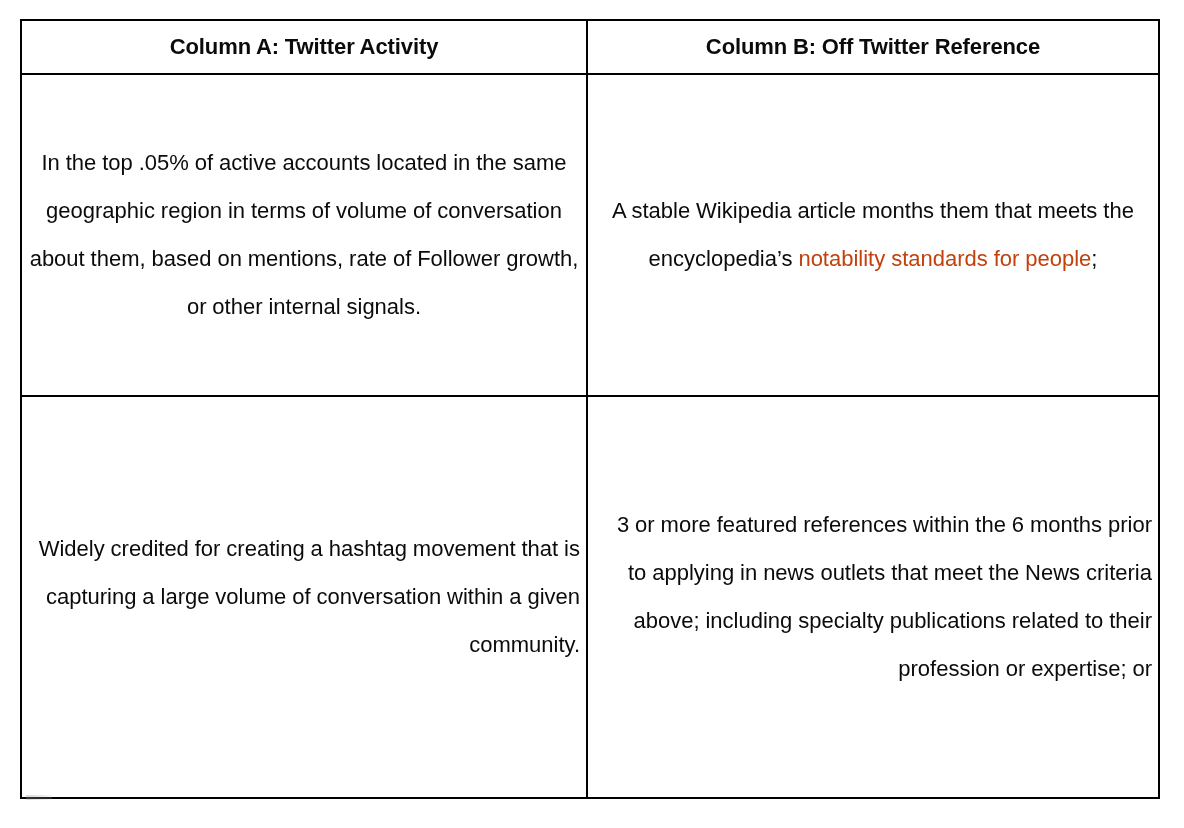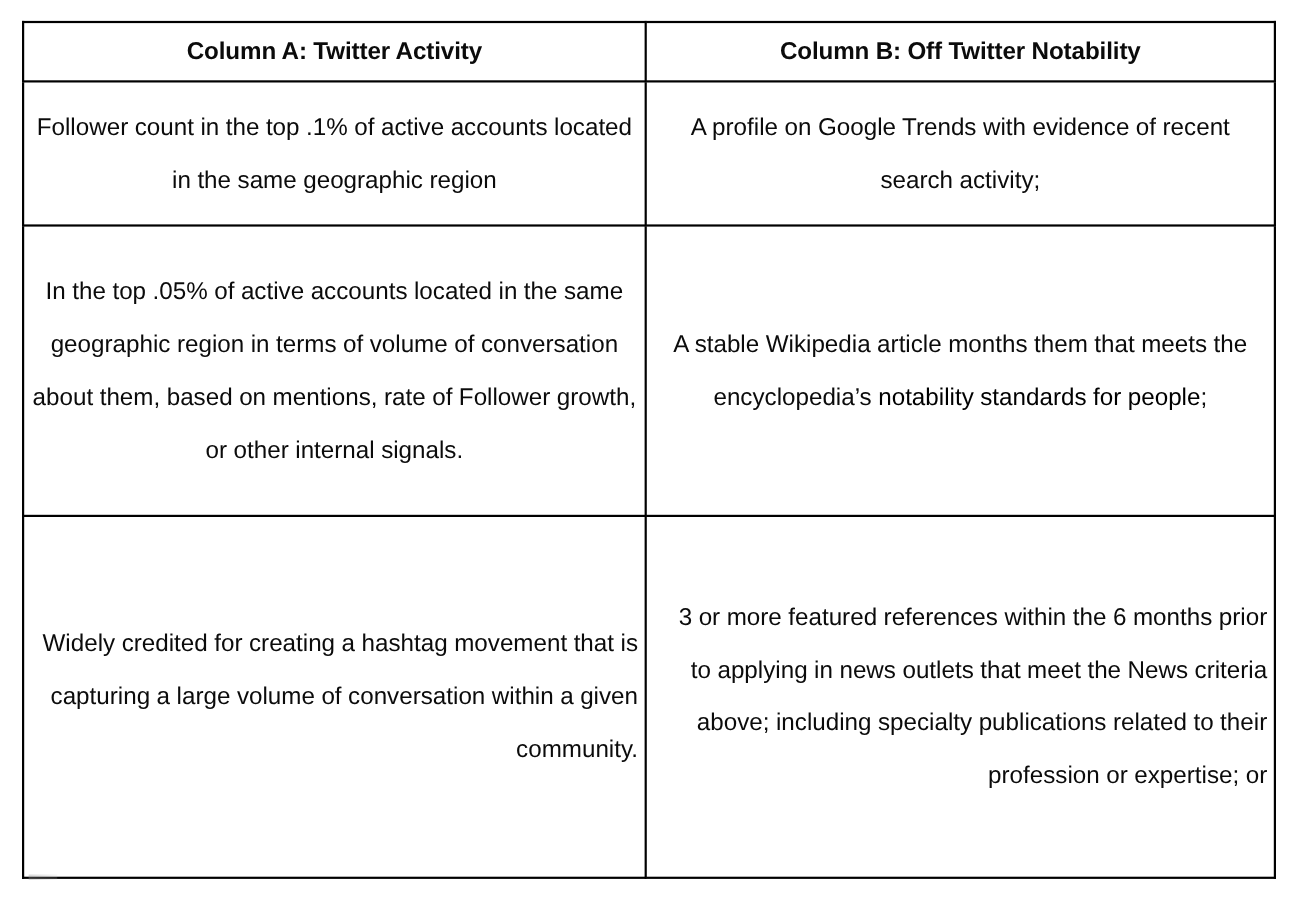--- a/index.html
+++ b/index.html
@@ -62,21 +62,21 @@
   tr[data-name="row-2"] td { height: 195px; }
   tr[data-name="row-3"] td { height: 244px; text-align: right; }
   tr[data-name="row-4"] td { height: 193px; }
 
   .cell-text {
     display: block;
     padding: 0 2px;
   }
 
   a.inline-link {
-    color: #000000;
+    color: #c2410c;
     text-decoration: none;
   }
 
   
   .edge-artifact {
     position: absolute;
     left: 26px;
     top: 795px;
     width: 26px;
     height: 5px;
@@ -89,33 +89,25 @@
 
 <div id="criteria-table-wrap" data-name="criteria-table-container">
   <table class="criteria-table" data-name="twitter-verification-criteria-table">
     <colgroup>
       <col class="col-a">
       <col class="col-b">
     </colgroup>
     <thead data-name="table-header">
       <tr data-name="header-row">
         <th data-name="column-header-a">Column A: Twitter Activity</th>
-        <th data-name="column-header-b">Column B: Off Twitter Notability</th>
+        <th data-name="column-header-b">Column B: Off Twitter Reference</th>
       </tr>
     </thead>
     <tbody data-name="table-body">
 
-      <tr data-name="row-1">
-        <td data-name="cell-a-1">
-          <span class="cell-text" data-name="cell-a-1-text">Follower count in the top .1% of active accounts located in the same geographic region</span>
-        </td>
-        <td data-name="cell-b-1">
-          <span class="cell-text" data-name="cell-b-1-text">A profile on Google Trends with evidence of recent search activity;</span>
-        </td>
-      </tr>
 
       <tr data-name="row-2">
         <td data-name="cell-a-2">
           <span class="cell-text" data-name="cell-a-2-text">In the top .05% of active accounts located in the same geographic region in terms of volume of conversation about them, based on mentions, rate of Follower growth, or other internal signals.</span>
         </td>
         <td data-name="cell-b-2">
           <span class="cell-text" data-name="cell-b-2-text"><span data-name="cell-b-2-text-before-link">A stable Wikipedia article months them that meets the encyclopedia’s </span><a class="inline-link" href="#" data-name="notability-standards-link">notability standards for people</a><span data-name="cell-b-2-text-after-link">;</span></span>
         </td>
       </tr>
 

